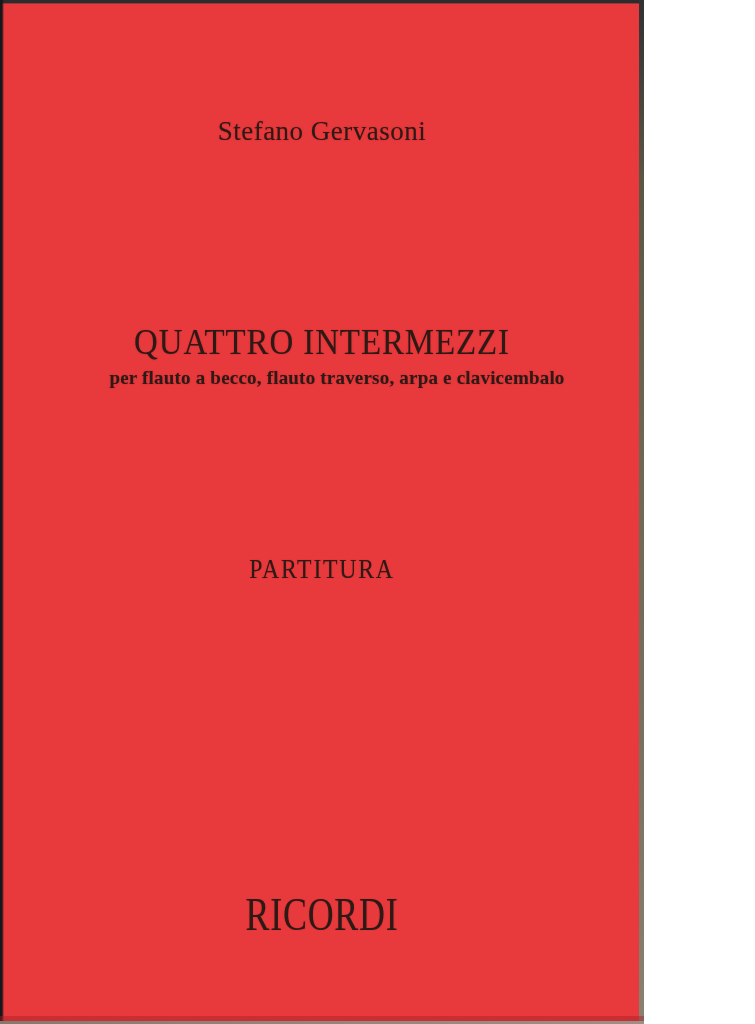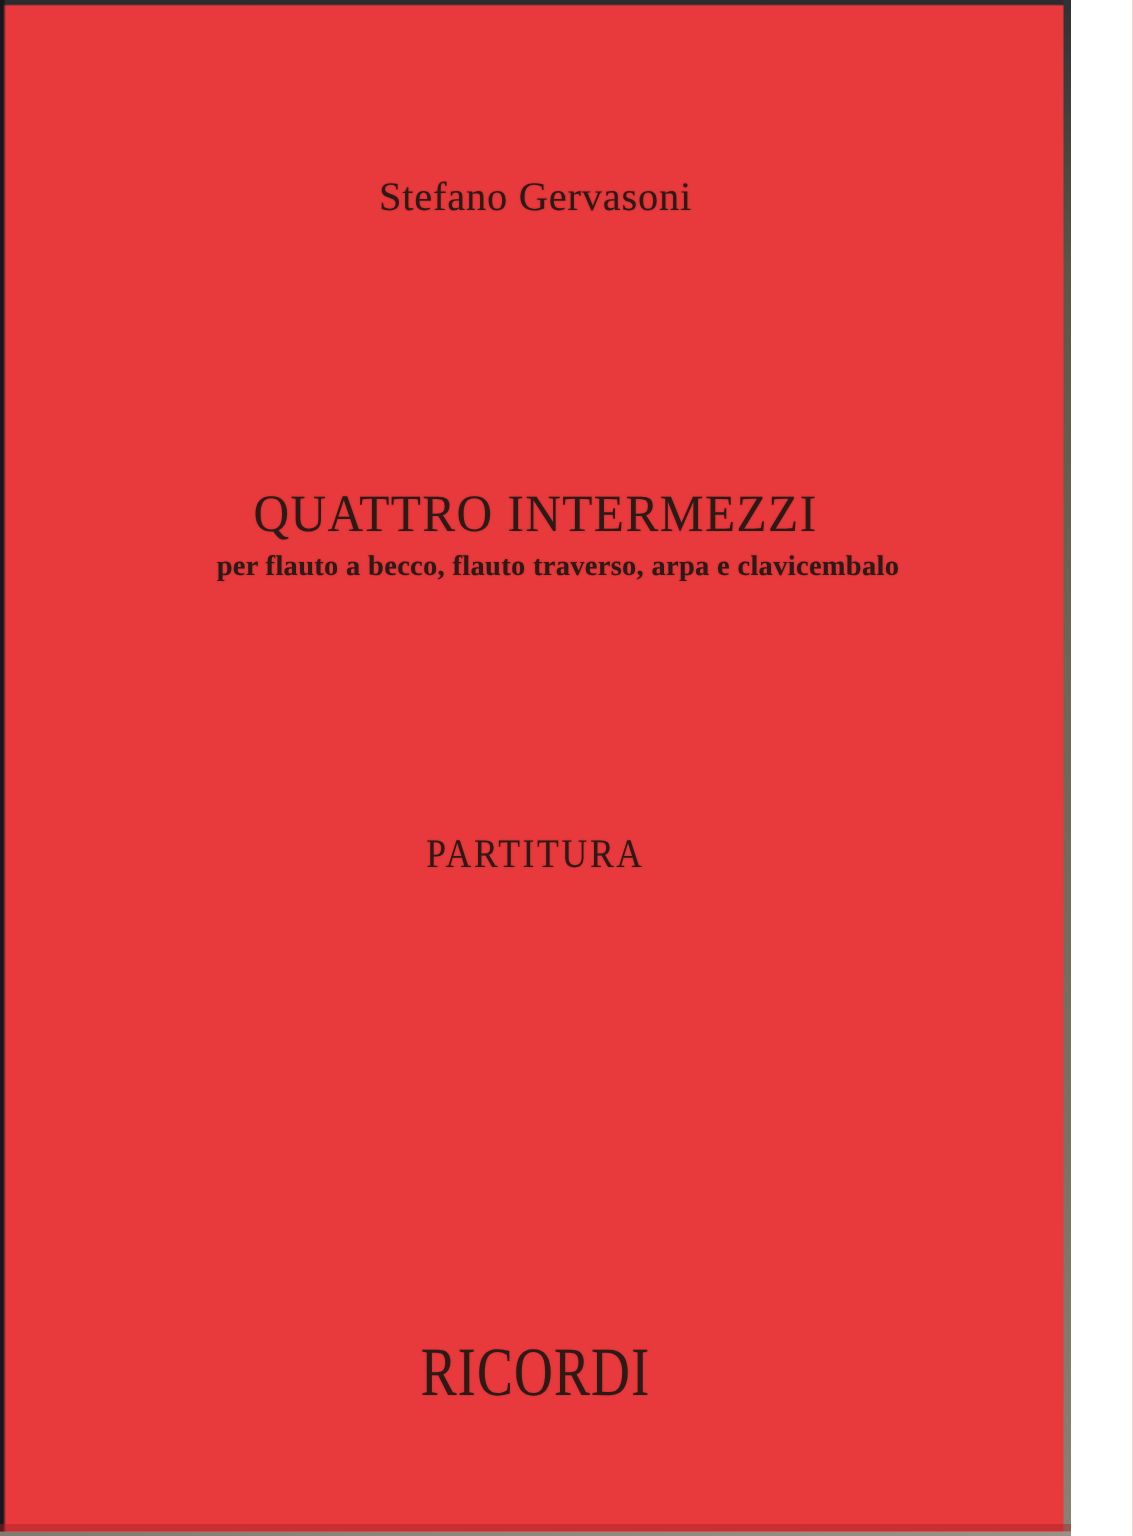--- a/index.html
+++ b/index.html
@@ -2,21 +2,21 @@
 <html style="--color-background: #e8393c; --color-ink: #2b1a16;"><head>
 <meta charset="utf-8">
 <style>
   html, body {
     margin: 0;
     padding: 0;
     background: #ffffff;
   }
   .cover {
     position: relative;
-    width: 714px;
+    width: 644px;
     height: 1024px;
     overflow: hidden;
     background: var(--color-background, #e8393c);
     font-family: "Liberation Serif", serif;
     color: var(--color-ink, #2b1a16);
   }
   .cover .text {
     position: absolute;
     left: 0;
     right: 0;

